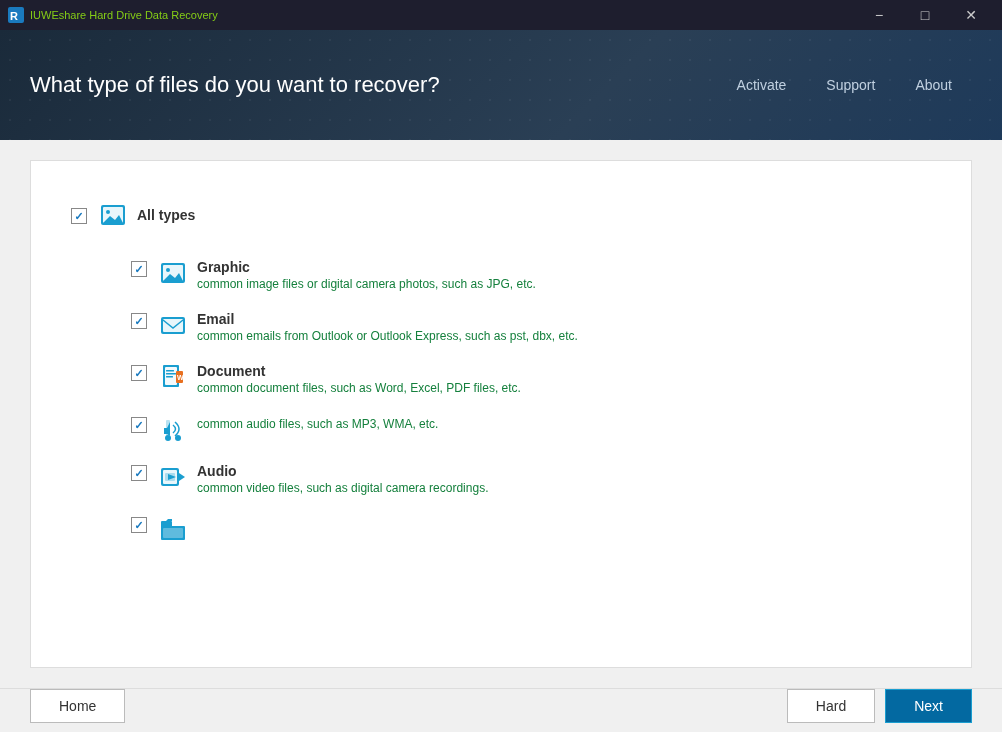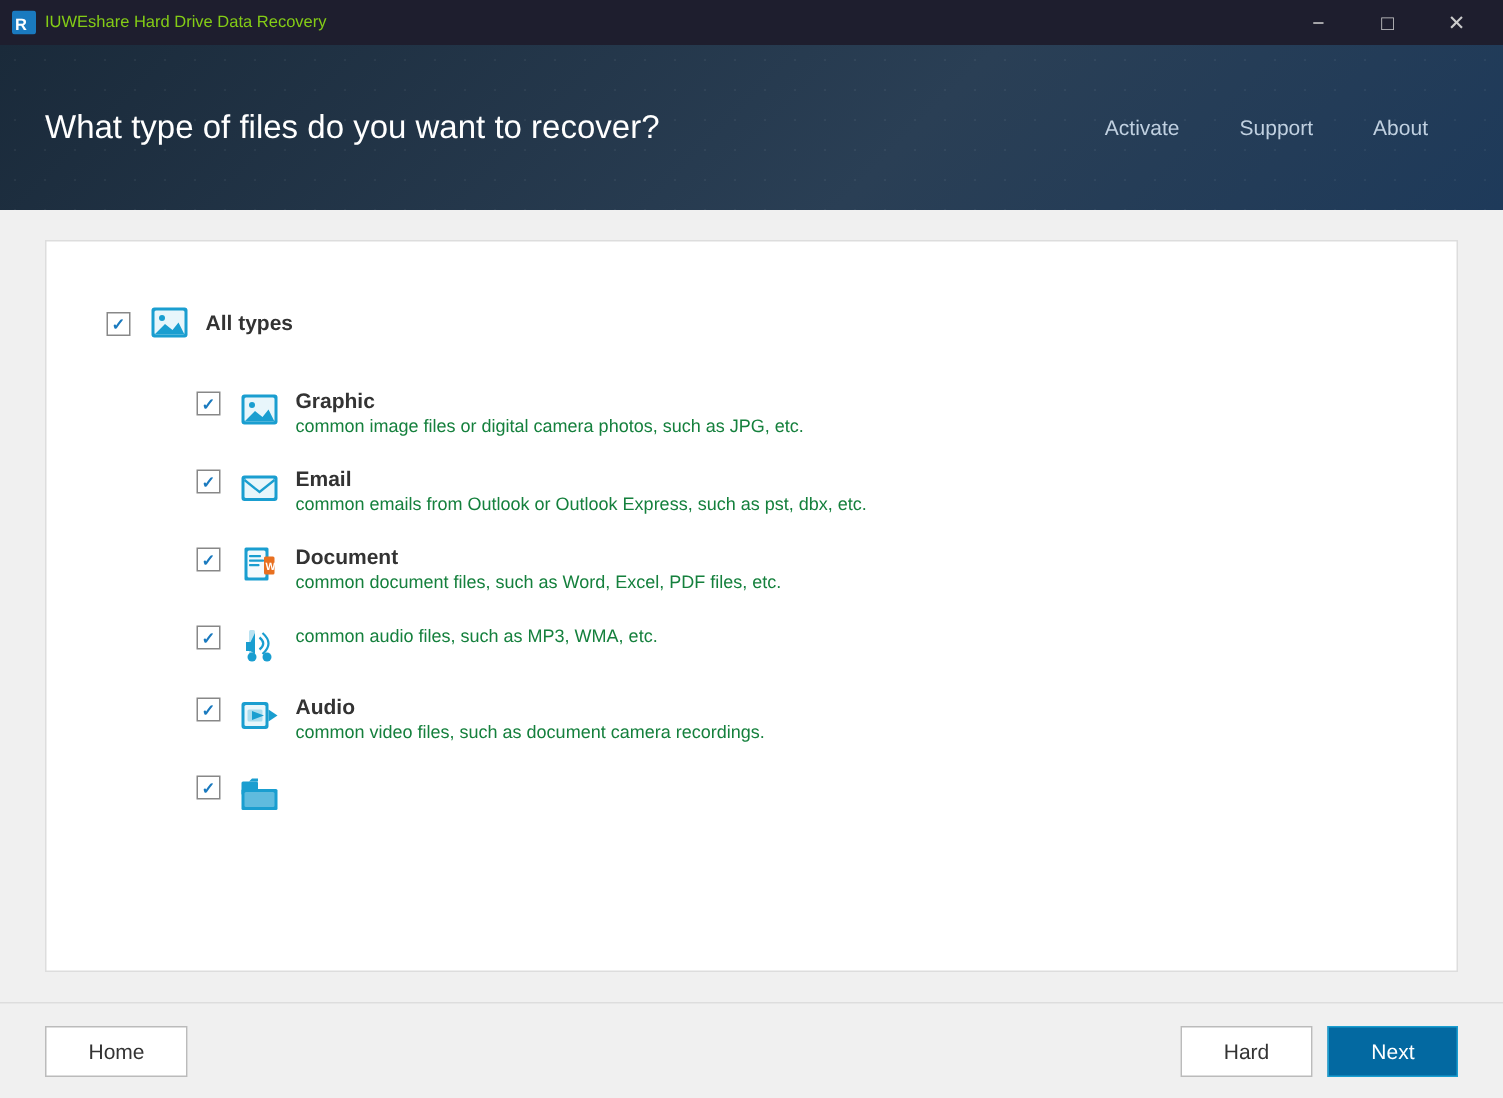--- a/index.html
+++ b/index.html
@@ -151,24 +151,24 @@
     }
 
     
     .icon-svg {
       width: 26px;
       height: 26px;
     }
 
     
     .footer {
-      height: 64px;
+      height: 44px;
       background: #f0f0f0;
       display: flex;
-      align-items: center;
+      align-items: flex-start;
       padding: 0 30px;
       flex-shrink: 0;
       border-top: 1px solid #ddd;
     }
     .footer-left { flex: 1; }
     .footer-right { display: flex; gap: 10px; }
 
     .btn {
       padding: 8px 28px;
       font-size: 14px;
@@ -318,21 +318,21 @@
         <svg class="icon-svg" viewBox="0 0 26 26" fill="none">
           <rect x="1" y="4" width="18" height="18" rx="2" fill="#1a9ed0"></rect>
           <rect x="3" y="6" width="14" height="14" rx="1" fill="white" opacity="0.9"></rect>
           <polygon points="19,9 25,13 19,17" fill="#1a9ed0"></polygon>
           <rect x="5" y="9" width="10" height="8" rx="1" fill="#1a9ed0" opacity="0.3"></rect>
           <polygon points="8,10 16,13 8,16" fill="#1a9ed0"></polygon>
         </svg>
       </div>
       <div class="type-info">
         <span class="type-name">Audio</span>
-        <span class="type-desc">common video files, such as document camera recordings.</span>
+        <span class="type-desc">common video files, such as digital camera recordings.</span>
       </div>
     </div>
 
     <div class="file-type-row sub">
       <div class="checkbox checked"></div>
       <div class="type-icon">
         <svg class="icon-svg" viewBox="0 0 26 26" fill="none">
           <rect x="1" y="5" width="11" height="9" rx="1" fill="#1a9ed0"></rect>
           <path d="M1 5 L6 5 L8 3 L12 3 L12 5" fill="#1a9ed0"></path>
           <rect x="1" y="10" width="24" height="14" rx="1" fill="#1a9ed0"></rect>

